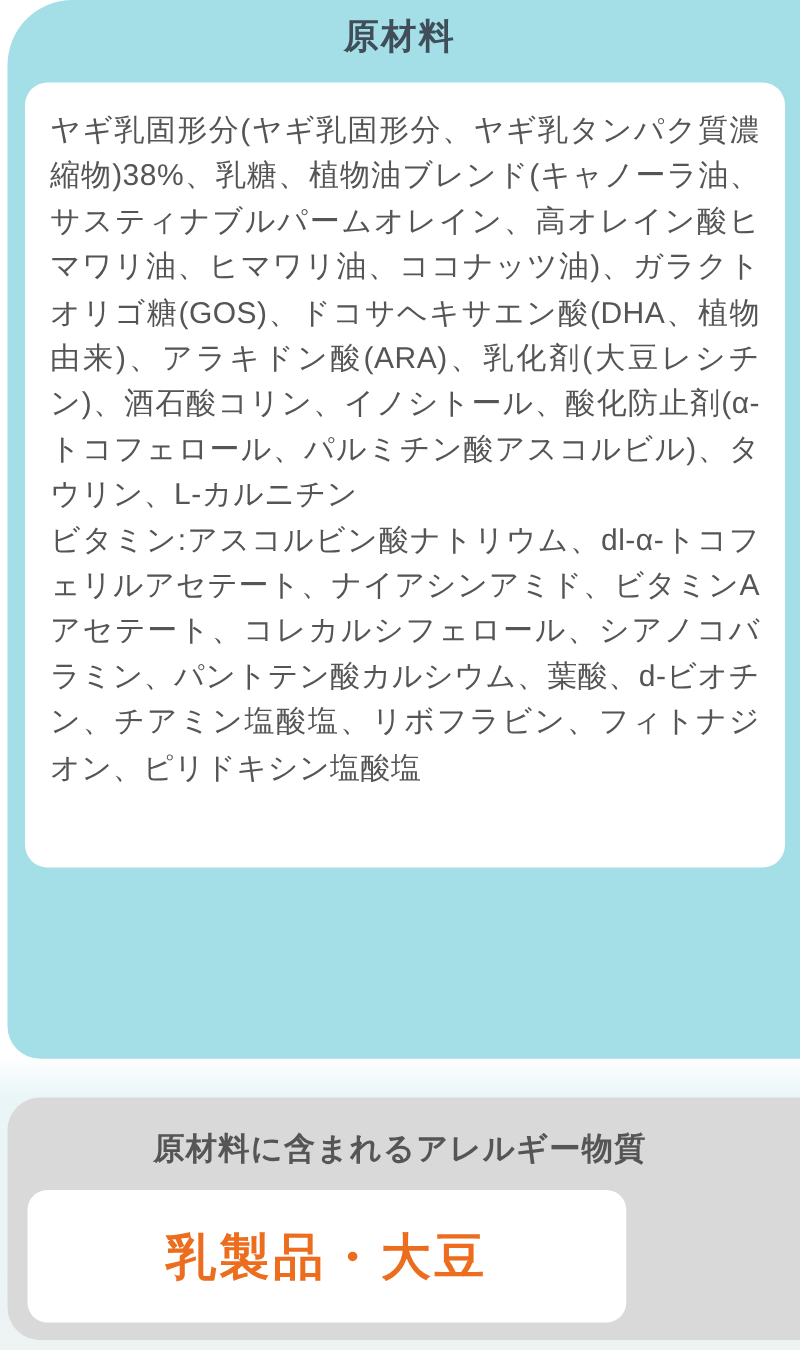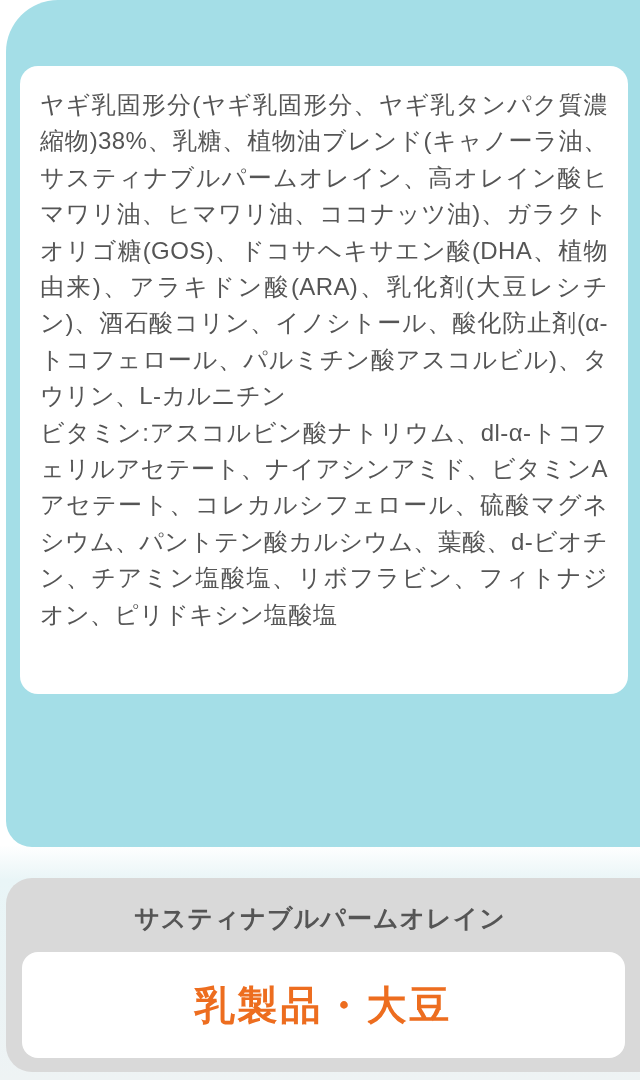--- a/index.html
+++ b/index.html
@@ -57,43 +57,44 @@
   .allergen-title{
     position:absolute; left:-6px; top:24px;
     width:640px; margin:0;
     text-align:center;
     font-size:25px; font-weight:bold;
     letter-spacing:1px;
     color:var(--allergen-title-text, #555555);
   }
   .allergen-box{
     position:absolute; left:16px; top:74px;
-    width:603px; height:106px;
+    width:479px; height:106px;
     background:var(--card-bg, #ffffff);
     border-radius:16px;
     display:flex; align-items:center; justify-content:center;
   }
   .allergen-value{
     font-size:40px; font-weight:bold;
     letter-spacing:3px;
     color:var(--allergen-value-text, #ed6d1f);
   }
 </style>
 </head>
 <body>
 
 <div class="screen">
 
   <section class="ingredients-section">
+    <h2 class="ingredients-title">原材料</h2>
     <div class="ingredients-card">
       <p>ヤギ乳固形分(ヤギ乳固形分、ヤギ乳タンパク質濃縮物)38%、乳糖、植物油ブレンド(キャノーラ油、サスティナブルパームオレイン、高オレイン酸ヒマワリ油、ヒマワリ油、ココナッツ油)、ガラクトオリゴ糖(GOS)、ドコサヘキサエン酸(DHA、植物由来)、アラキドン酸(ARA)、乳化剤(大豆レシチン)、酒石酸コリン、イノシトール、酸化防止剤(α-トコフェロール、パルミチン酸アスコルビル)、タウリン、L-カルニチン</p>
-      <p>ビタミン:アスコルビン酸ナトリウム、dl-α-トコフェリルアセテート、ナイアシンアミド、ビタミンAアセテート、コレカルシフェロール、硫酸マグネシウム、パントテン酸カルシウム、葉酸、d-ビオチン、チアミン塩酸塩、リボフラビン、フィトナジオン、ピリドキシン塩酸塩</p>
+      <p>ビタミン:アスコルビン酸ナトリウム、dl-α-トコフェリルアセテート、ナイアシンアミド、ビタミンAアセテート、コレカルシフェロール、シアノコバラミン、パントテン酸カルシウム、葉酸、d-ビオチン、チアミン塩酸塩、リボフラビン、フィトナジオン、ピリドキシン塩酸塩</p>
     </div>
   </section>
 
   <section class="allergen-section">
-    <h2 class="allergen-title">サスティナブルパームオレイン</h2>
+    <h2 class="allergen-title">原材料に含まれるアレルギー物質</h2>
     <div class="allergen-box">
       <span class="allergen-value">乳製品・大豆</span>
     </div>
   </section>
 
 </div>
 
 </body></html>

